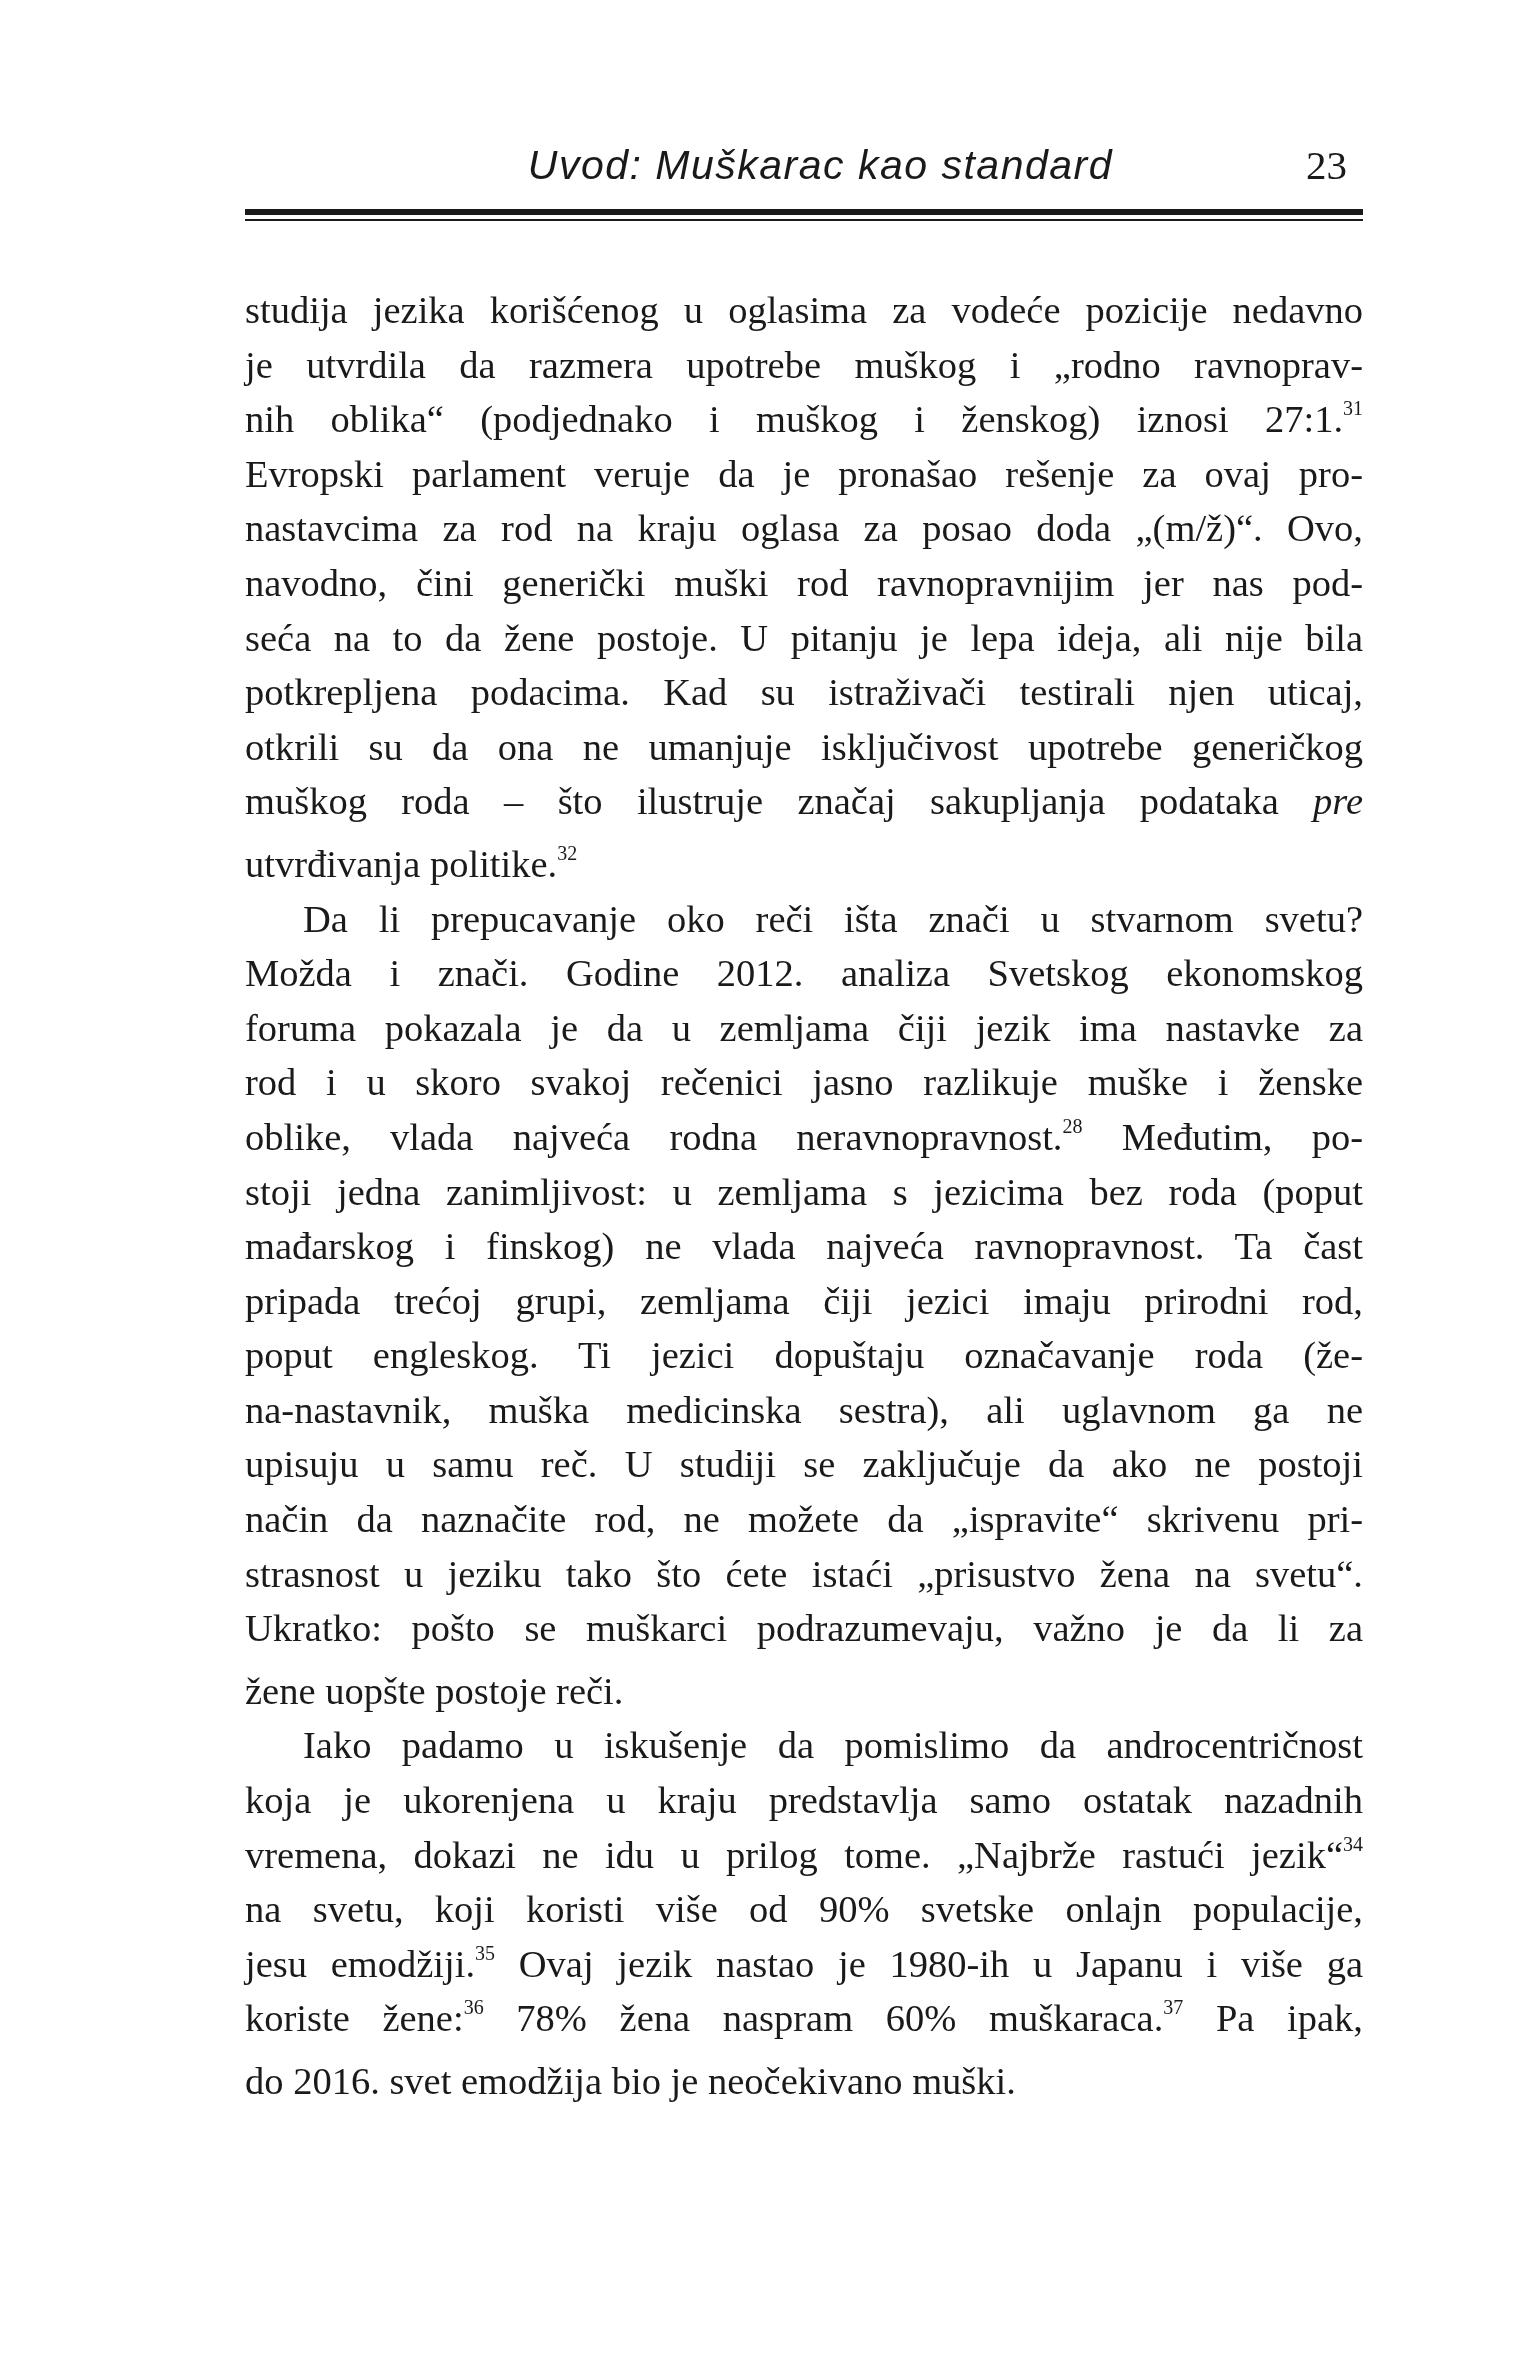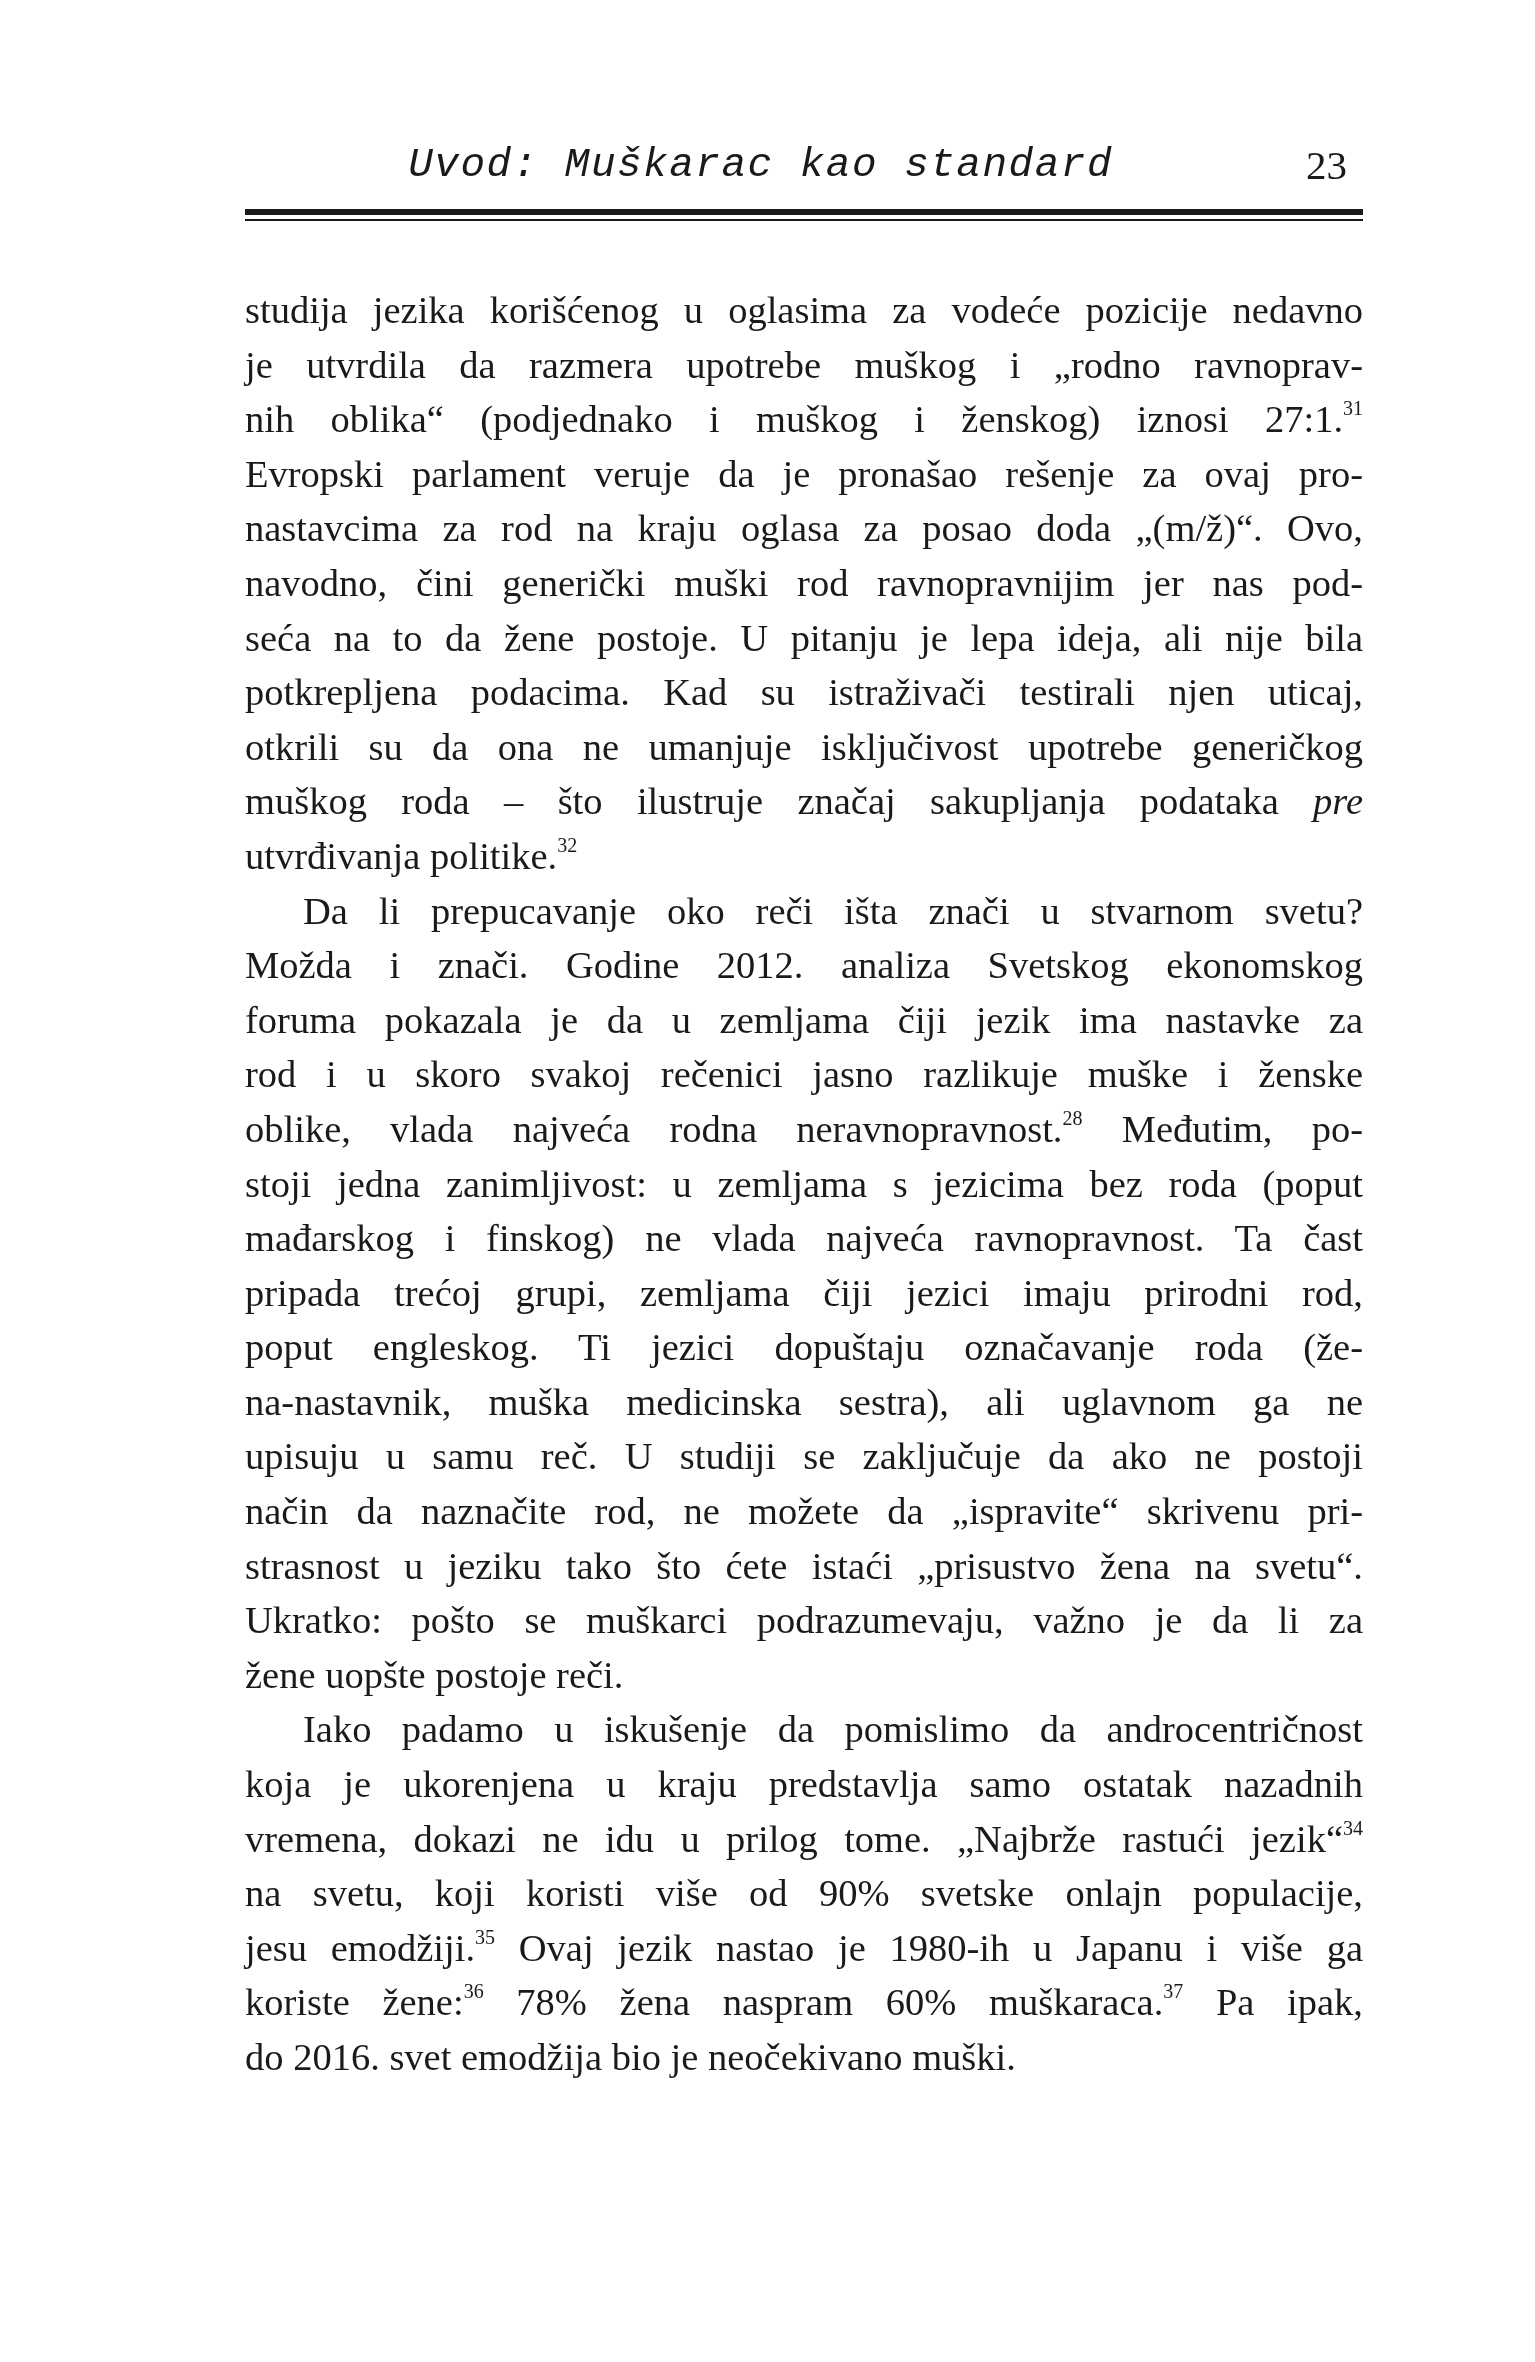--- a/index.html
+++ b/index.html
@@ -1,36 +1,36 @@
 <!DOCTYPE html>
 <html><head>
   <meta charset="utf-8">
   <style>
     html, body { margin: 0; padding: 0; background: #ffffff; }
     body { width: 1535px; height: 2362px; position: relative; overflow: hidden; color: #1a1a1a; }
     .page { position: absolute; left: 245px; top: 0; width: 1118px; }
     .header { position: absolute; top: 140px; left: 0; width: 1118px; height: 60px; }
     .running-title {
       position: absolute; right: 250px; top: 0;
-      font-family: Liberation Mono, monospace; font-style: italic;
+      font-family: Liberation Sans, sans-serif; font-style: italic;
       font-size: 41px; letter-spacing: 1.5px; line-height: 50px;
     }
     .page-number {
       position: absolute; right: 16px; top: 0;
       font-family: "Liberation Serif", serif; font-size: 41px; line-height: 50px;
     }
     .rule-thick { position: absolute; top: 209px; left: 0; width: 1118px; height: 6px; background: #1a1a1a; }
     .rule-thin { position: absolute; top: 219px; left: 0; width: 1118px; height: 2px; background: #1a1a1a; }
     .body-text {
       position: absolute; top: 283px; left: 0; width: 1118px;
       font-family: "Liberation Serif", serif; font-size: 38.5px; line-height: 54.6px;
     }
     .para { margin: 0; text-align: justify; }
     .line { display: block; white-space: nowrap; text-align-last: justify; text-align: justify; }
-    .line.last { text-align-last: left; }
+    .line.last { text-align-last: left; margin-top: 8px; }
     .indent { padding-left: 58px; }
     sup { font-size: 20px; line-height: 0; vertical-align: 17px; }
     em { font-style: italic; }
   </style>
 </head>
 <body>
 
 <div class="page">
   <div class="header">
     <span class="running-title">Uvod: Muškarac kao standard</span>

